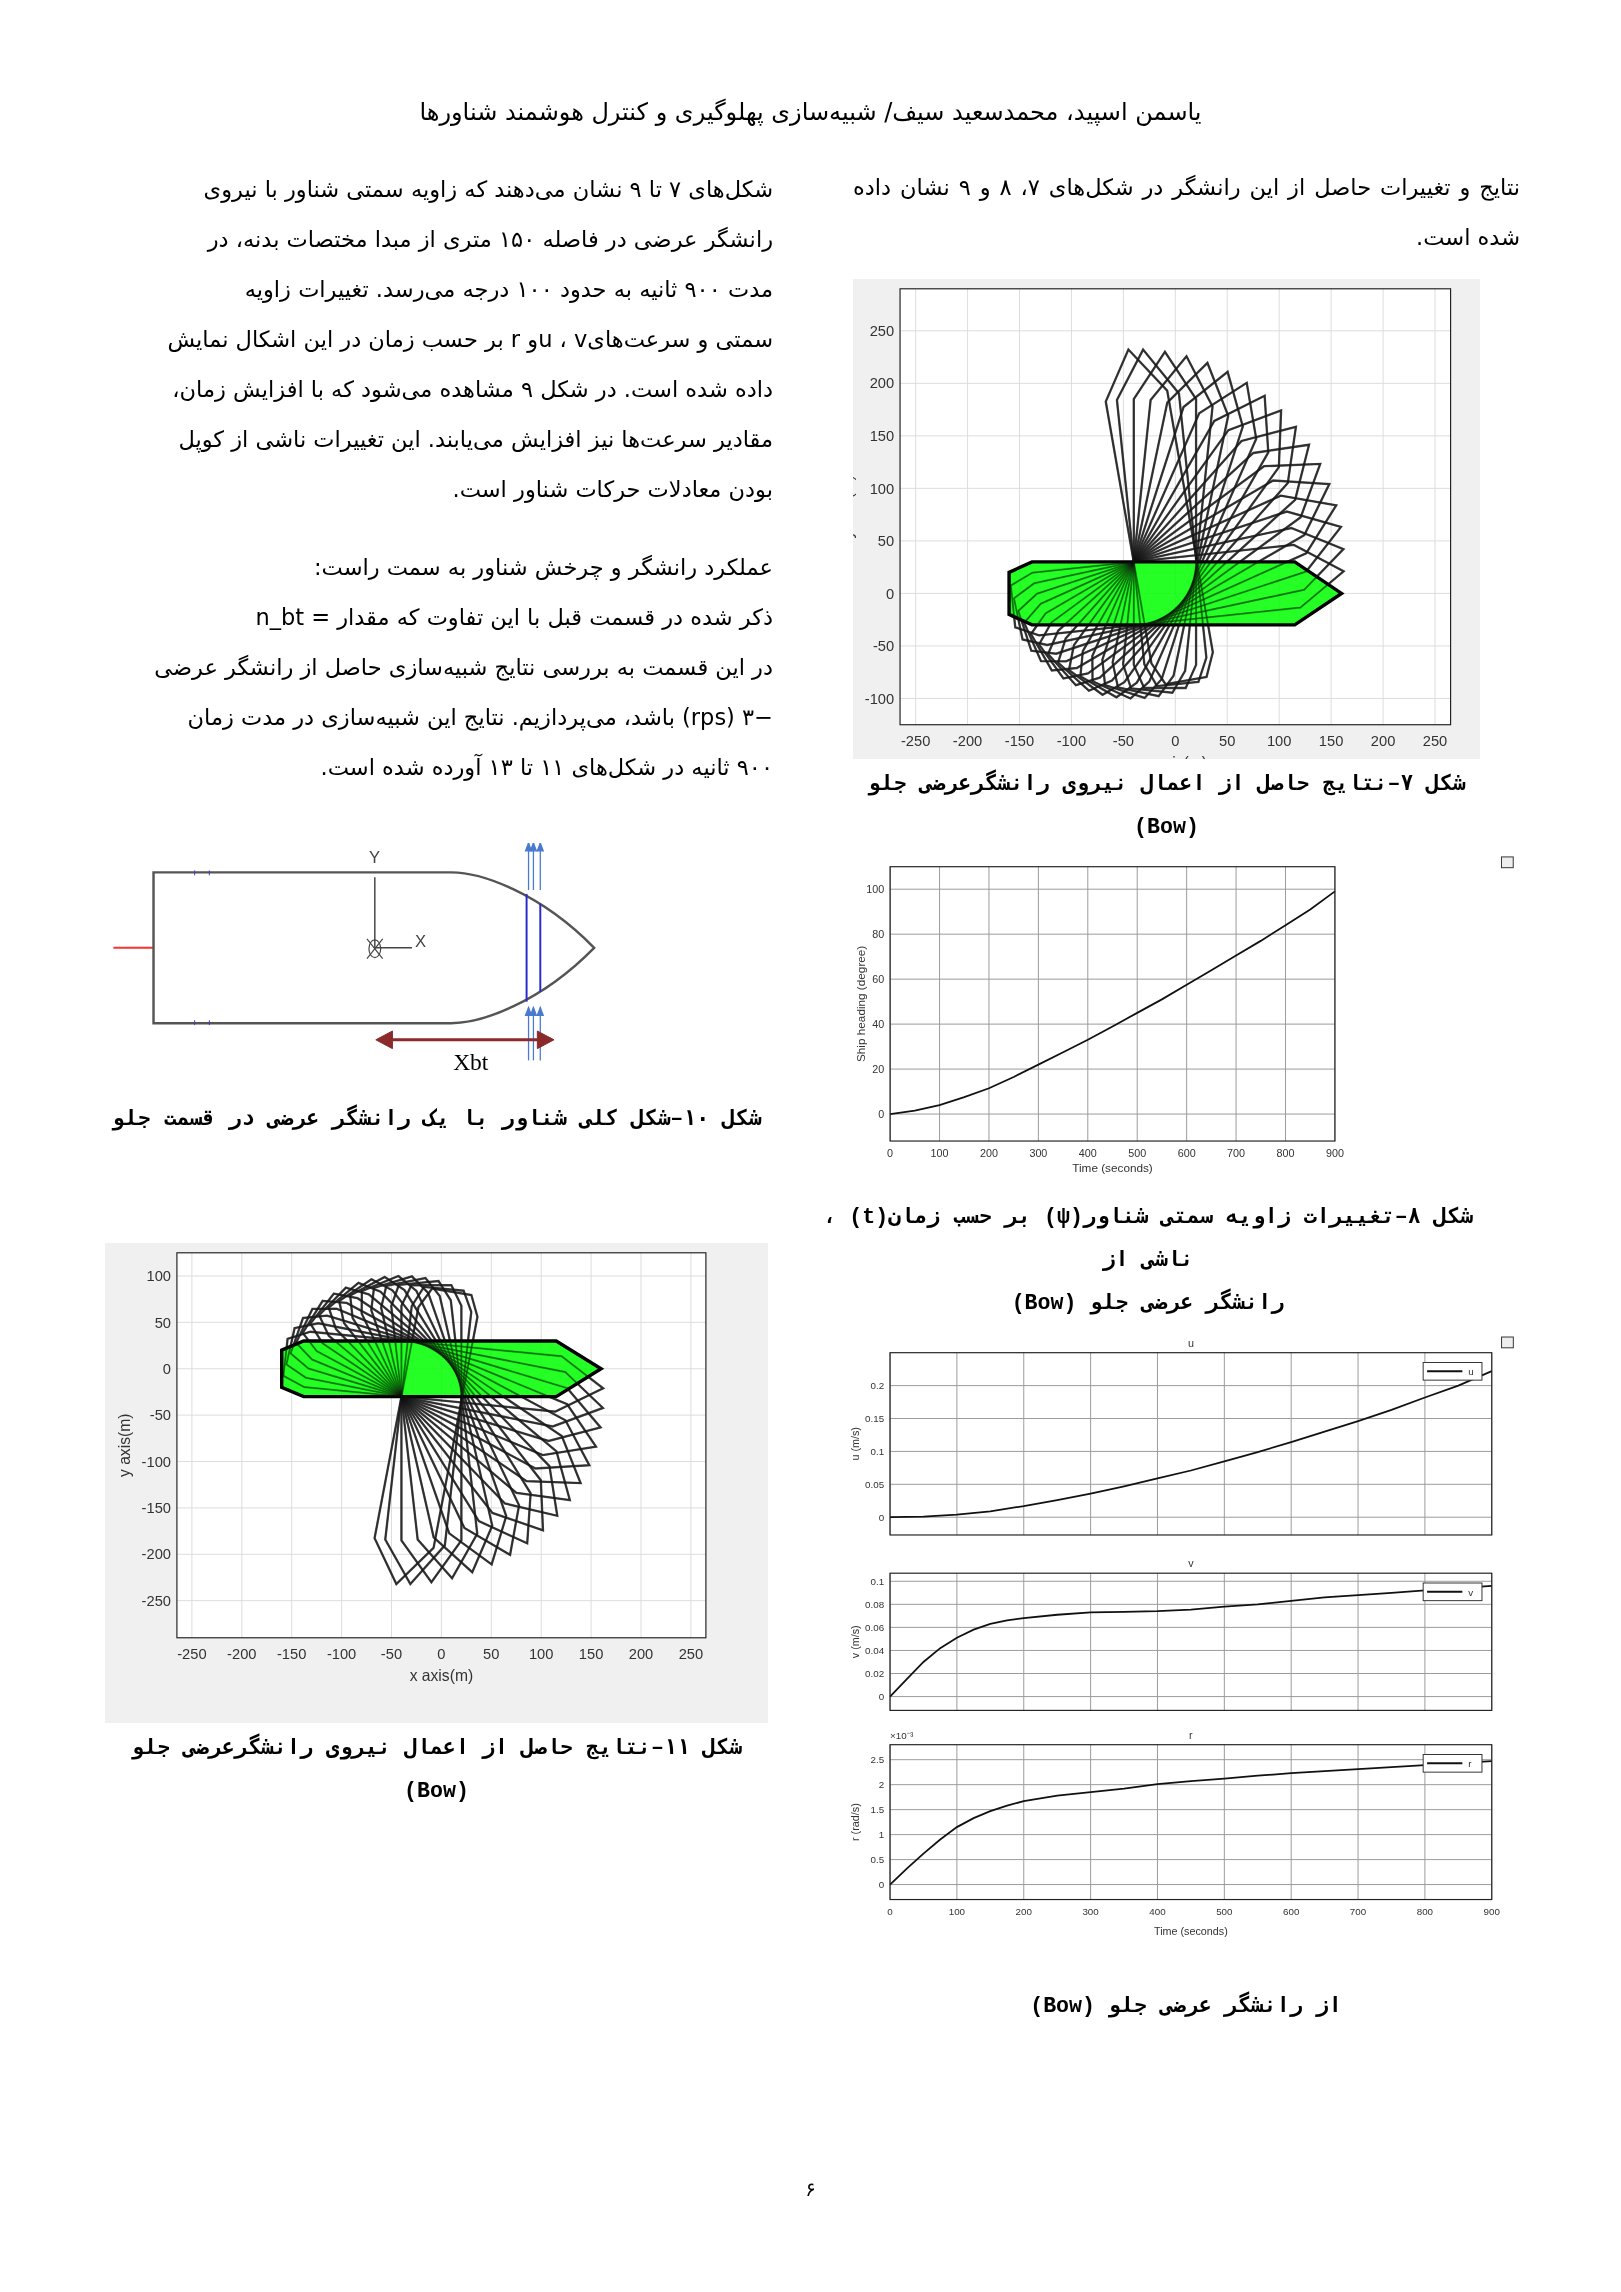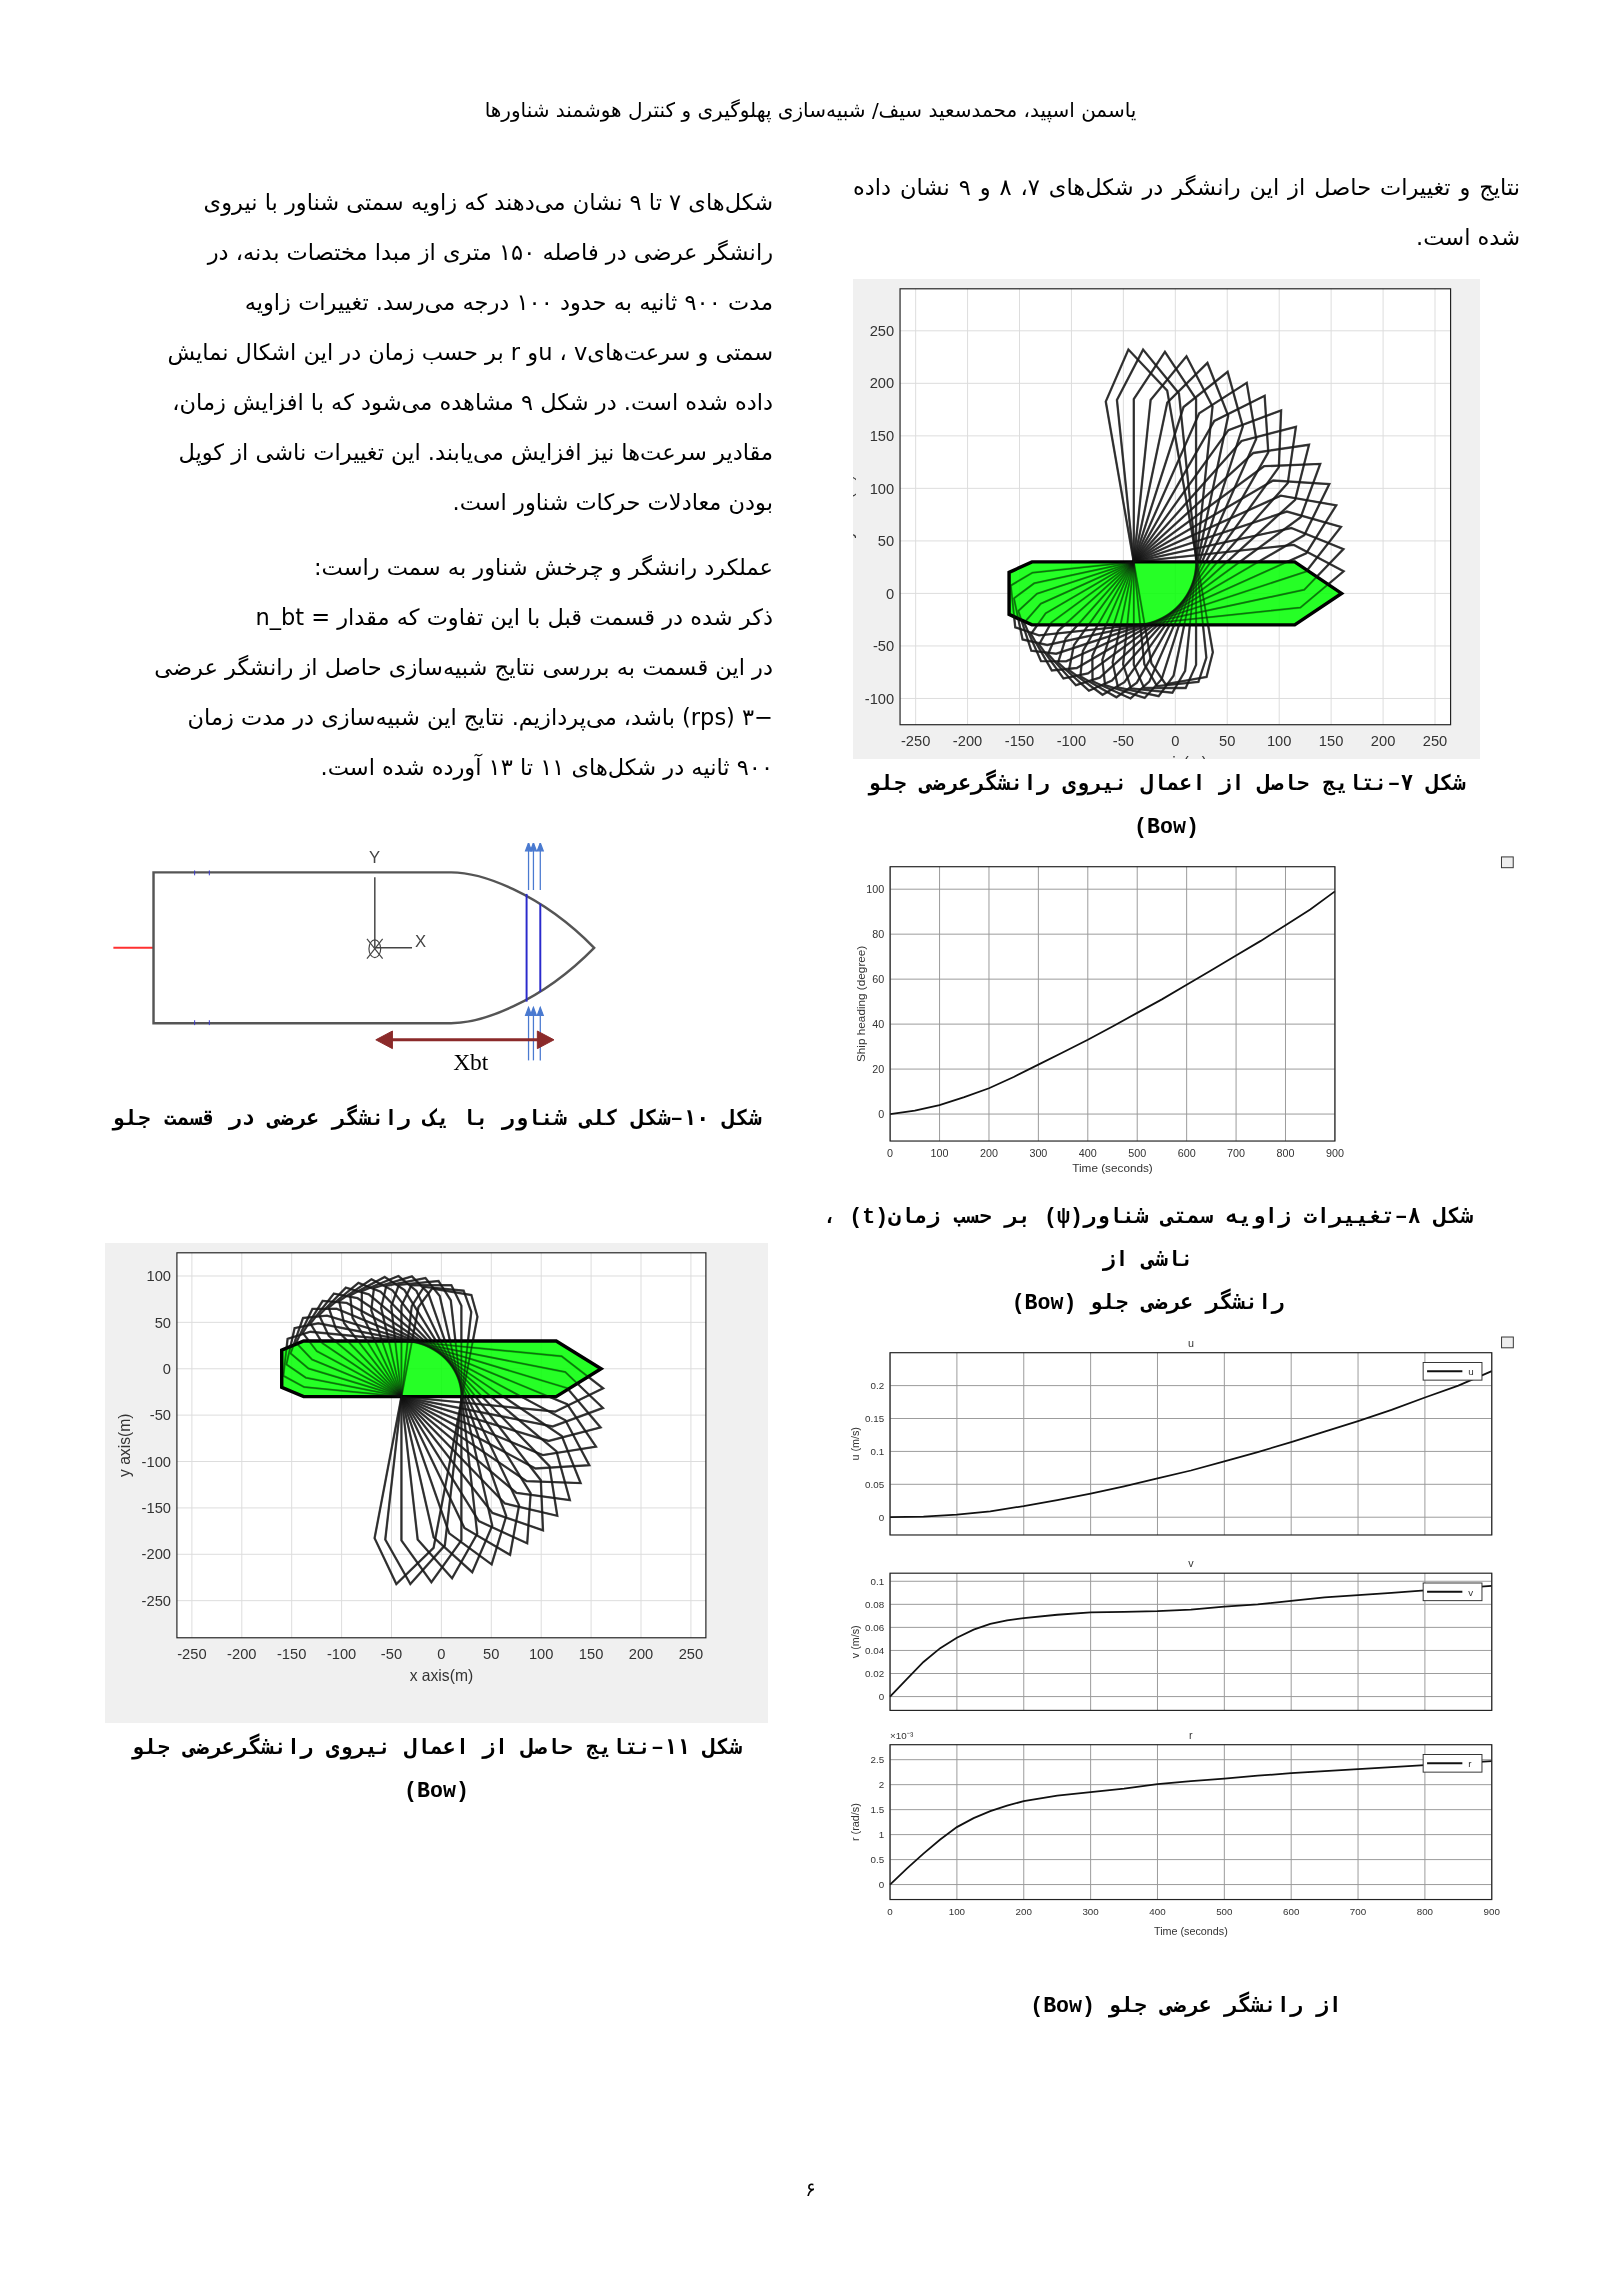--- a/index.html
+++ b/index.html
@@ -1,20 +1,20 @@
 <!DOCTYPE html>
 <html><head>
 <meta charset="utf-8">
 <style>
   html, body { margin:0; padding:0; background:#ffffff; }
   body { width:1621px; height:2293px; position:relative; overflow:hidden;
          font-family:"DejaVu Serif", serif; color:#000; }
   .abs { position:absolute; }
   .rtl { direction:rtl; text-align:justify; text-align-last:right; unicode-bidi:plaintext; }
-  .header { left:0; width:1621px; top:98px; text-align:center; font-size:20px;
+  .header { left:0; width:1621px; top:98px; text-align:center; font-size:24px;
             font-family:"DejaVu Sans", sans-serif; direction:rtl; }
   .para { font-size:22.5px; line-height:50px; font-family:"DejaVu Sans", sans-serif; }
   .para p { margin:0; }
   .caption { font-family:Liberation Mono, monospace; font-weight:bold; font-size:21.6px;
              line-height:43px; text-align:center; direction:rtl; }
   .figbox { background:#f0f0f0; }
   svg text { font-family:"Liberation Sans", sans-serif; }
   .pagenum { left:0; width:1621px; top:2178px; text-align:center; font-size:19.6px; font-family:"DejaVu Sans", sans-serif; }
 </style>
 </head>
@@ -262,21 +262,21 @@
         <text x="638" y="443" font-size="10" fill="#333">r</text>
       </g>
       <text x="48" y="414" font-size="10" fill="#333">×10⁻³</text>
       <rect x="672" y="4" width="12" height="11" fill="#eee" stroke="#333" stroke-width="1"></rect>
     </svg>
 </div>
 <div class="abs caption" style="left:843px; top:1985px; width:686px;">
   <div>از رانشگر عرضی جلو (Bow)</div>
 </div>
 
-<div class="abs para rtl" style="left:116px; top:177px; width:657px;" id="lp1">
+<div class="abs para rtl" style="left:116px; top:164px; width:657px;" id="lp1">
     <p>شکل‌های ۷ تا ۹ نشان می‌دهند که زاویه سمتی شناور با نیروی</p>
     <p>رانشگر عرضی در فاصله ۱۵۰ متری از مبدا مختصات بدنه، در</p>
     <p>مدت ۹۰۰ ثانیه به حدود ۱۰۰ درجه می‌رسد. تغییرات زاویه</p>
     <p>سمتی و سرعت‌هایu ، vو r بر حسب زمان در این اشکال نمایش</p>
     <p>داده شده است. در شکل ۹ مشاهده می‌شود که با افزایش زمان،</p>
     <p>مقادیر سرعت‌ها نیز افزایش می‌یابند. این تغییرات ناشی از کوپل</p>
     <p>بودن معادلات حرکات شناور است.</p>
   </div>
 
 <div class="abs para rtl" style="left:116px; top:542px; width:657px;">عملکرد رانشگر و چرخش شناور به سمت راست:</div>

